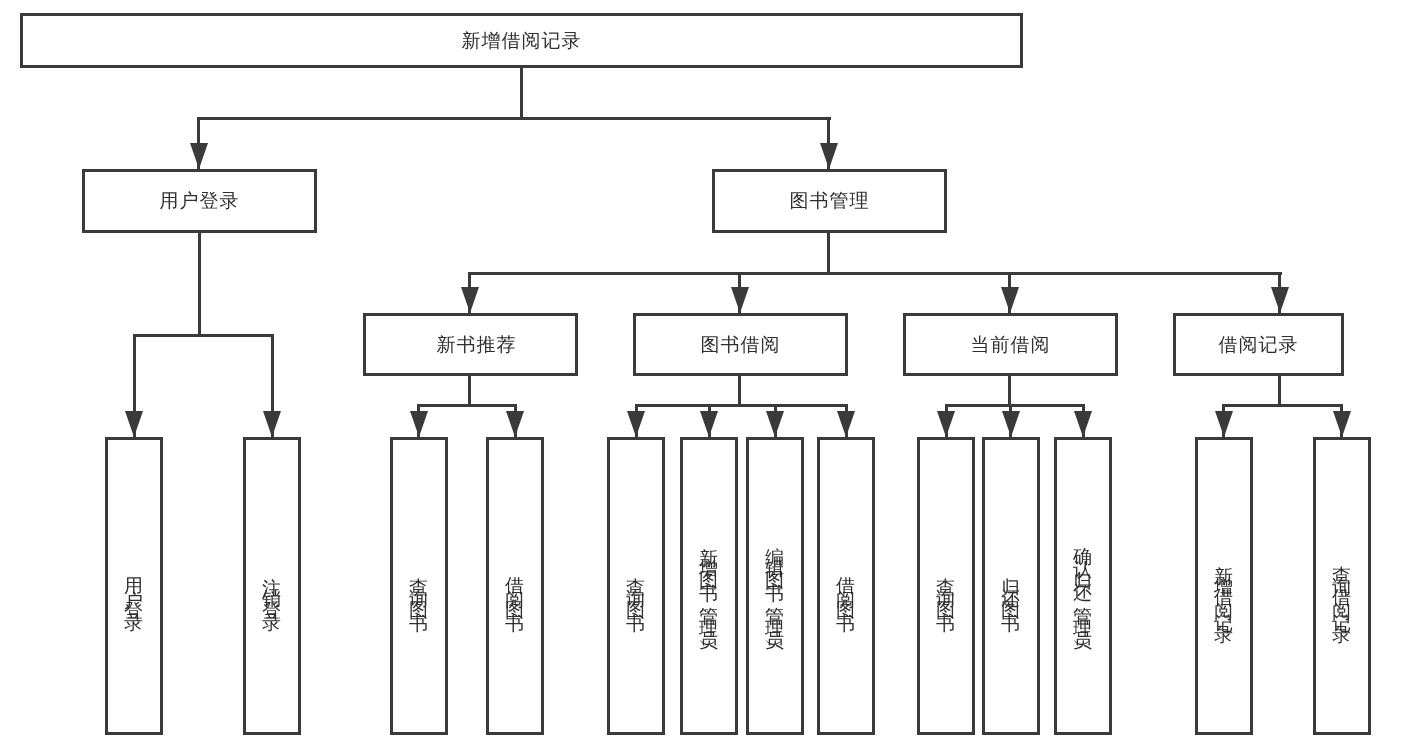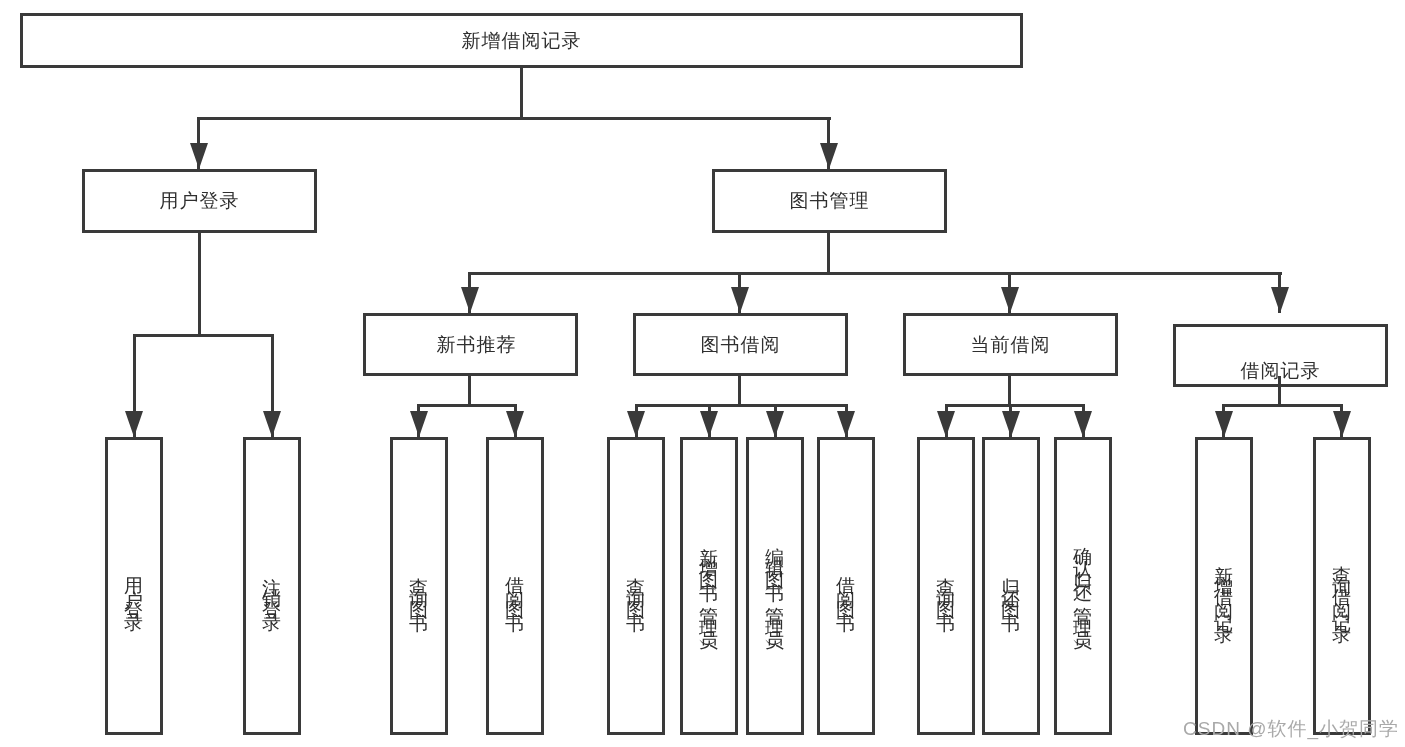--- a/index.html
+++ b/index.html
@@ -95,21 +95,21 @@
 
   <div class="box" style="left:363px;top:313px;width:215px;height:63px;padding-left:12px;">
     <span>新书推荐</span>
   </div>
   <div class="box" style="left:903px;top:313px;width:215px;height:63px;">
     <span>当前借阅</span>
   </div>
   <div class="box" style="left:633px;top:313px;width:215px;height:63px;">
     <span>图书借阅</span>
   </div>
-  <div class="box" style="left:1173px;top:324px;width:215px;height:63px;align-items:flex-end;">
+  <div class="box" style="left:1173px;top:313px;width:171px;height:63px;">
     <span>借阅记录</span>
   </div>
 
   <div class="vline" style="left:468px;top:376px;height:29px;"></div>
   <div class="hline" style="left:417px;top:404px;width:100px;"></div>
   <div class="vline" style="left:417px;top:404px;height:33px;"></div>
   <div class="vline" style="left:514px;top:404px;height:33px;"></div>
   <div class="arrowhead" style="left:410px;top:411px;"></div>
   <div class="arrowhead" style="left:506px;top:411px;"></div>
 
@@ -177,15 +177,14 @@
     <span class="vtext">确认归还（管理员）</span>
   </div>
 
   <div class="box leaf" style="left:1195px;top:437px;width:58px;height:298px;">
     <span class="vtext">新增借阅记录</span>
   </div>
   <div class="box leaf" style="left:1313px;top:437px;width:58px;height:298px;">
     <span class="vtext">查询借阅记录</span>
   </div>
 
-  <div class="watermark">CSDN @软件_小贺同学</div>
 
 </div>
 
 </body></html>

